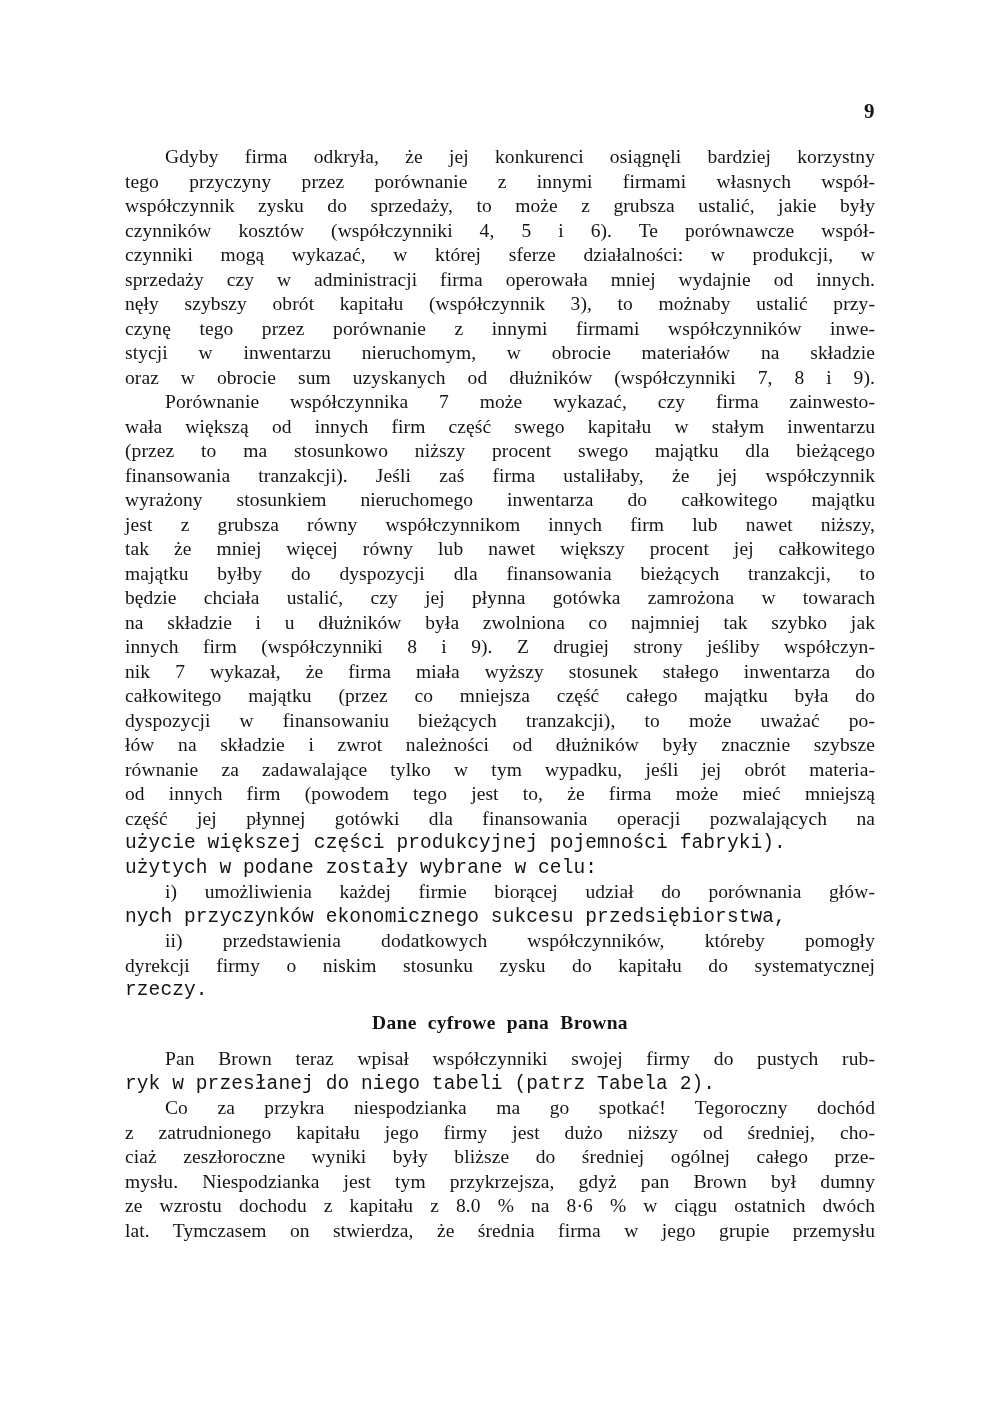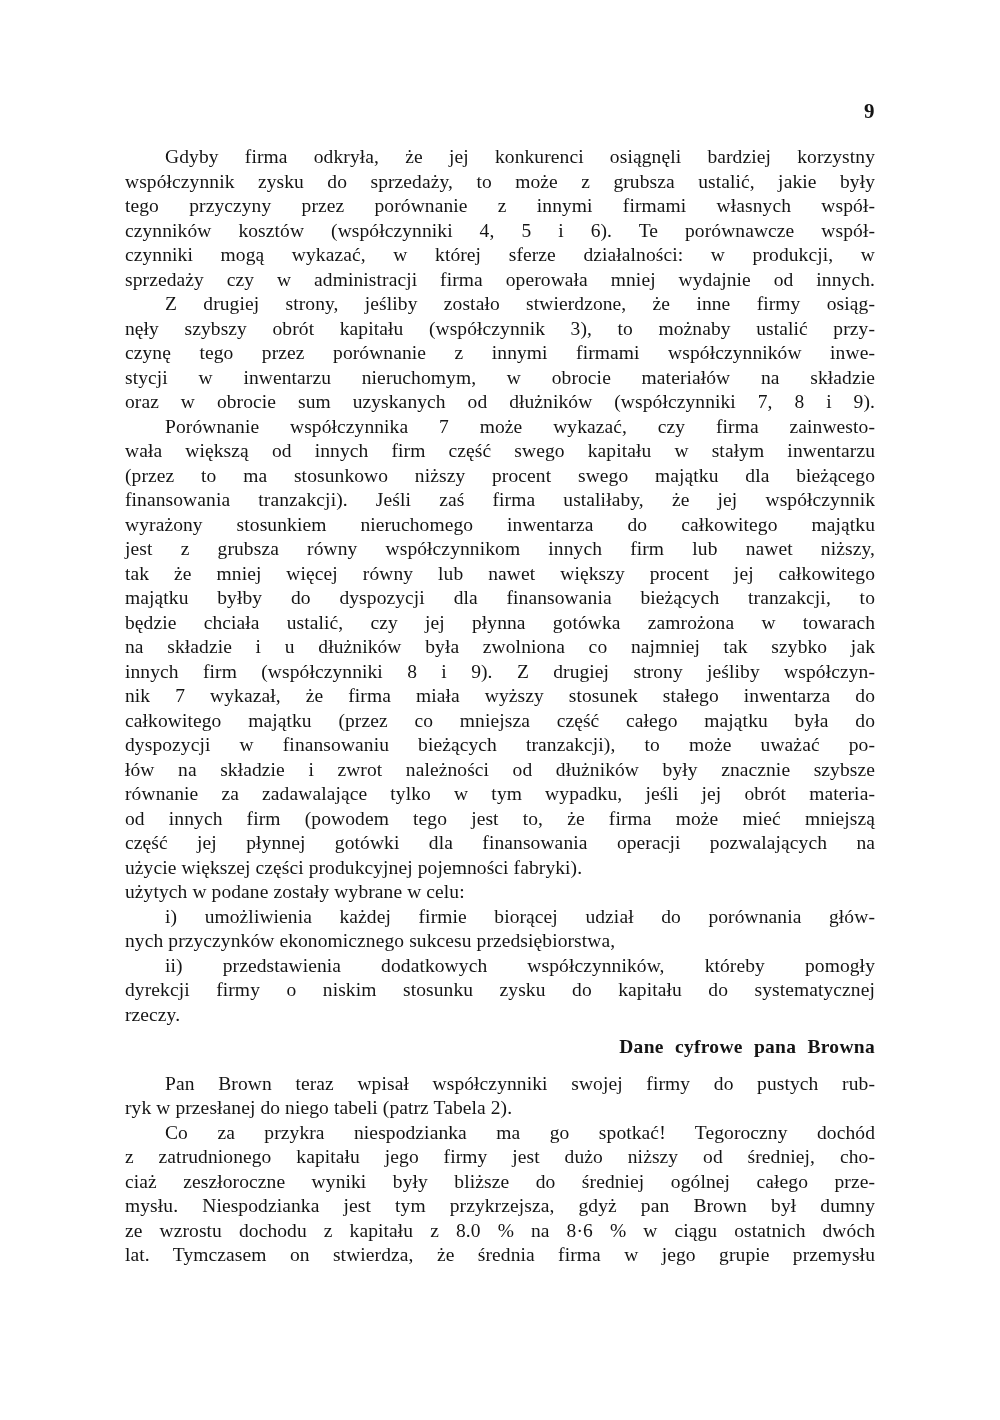--- a/index.html
+++ b/index.html
@@ -27,47 +27,46 @@
   .line {
     display: block;
     font-size: 19.5px;
     line-height: 24.5px;
     letter-spacing: 0.1px;
     text-align: justify;
     text-align-last: justify;
     white-space: normal;
   }
   .line.first { text-indent: 40px; }
-  .line.last { text-align-last: left; }
+  .line.last { text-align-last: left; font-family: Liberation Mono, monospace; }
   .heading {
     margin: 8px 0 12px 0;
     font-size: 19.5px;
     line-height: 24.5px;
     font-weight: bold;
-    text-align: right;
+    text-align: center;
     word-spacing: 6px;
     letter-spacing: 0.3px;
   }
 </style>
 </head>
 <body>
 
 <div class="page">
   <div class="page-number">9</div>
   <section>
       <p class="para">
         <span class="line first">Gdyby firma odkryła, że jej konkurenci osiągnęli bardziej korzystny</span>
+        <span class="line">tego przyczyny przez porównanie z innymi firmami własnych współ-</span>
         <span class="line">współczynnik zysku do sprzedaży, to może z grubsza ustalić, jakie były</span>
-        <span class="line">tego przyczyny przez porównanie z innymi firmami własnych współ-</span>
         <span class="line">czynników kosztów (współczynniki 4, 5 i 6). Te porównawcze współ-</span>
         <span class="line">czynniki mogą wykazać, w której sferze działalności: w produkcji, w</span>
         <span class="line">sprzedaży czy w administracji firma operowała mniej wydajnie od innych.</span>
       </p>
       <p class="para">
-        <span class="line first">Z drugiej strony, jeśliby zostało stwierdzone, że inne firmy osiąg-</span>
         <span class="line">nęły szybszy obrót kapitału (współczynnik 3), to możnaby ustalić przy-</span>
         <span class="line">czynę tego przez porównanie z innymi firmami współczynników inwe-</span>
         <span class="line">stycji w inwentarzu nieruchomym, w obrocie materiałów na składzie</span>
         <span class="line">oraz w obrocie sum uzyskanych od dłużników (współczynniki 7, 8 i 9).</span>
       </p>
       <p class="para">
         <span class="line first">Porównanie współczynnika 7 może wykazać, czy firma zainwesto-</span>
         <span class="line">wała większą od innych firm część swego kapitału w stałym inwentarzu</span>
         <span class="line">(przez to ma stosunkowo niższy procent swego majątku dla bieżącego</span>
         <span class="line">finansowania tranzakcji). Jeśli zaś firma ustaliłaby, że jej współczynnik</span>

